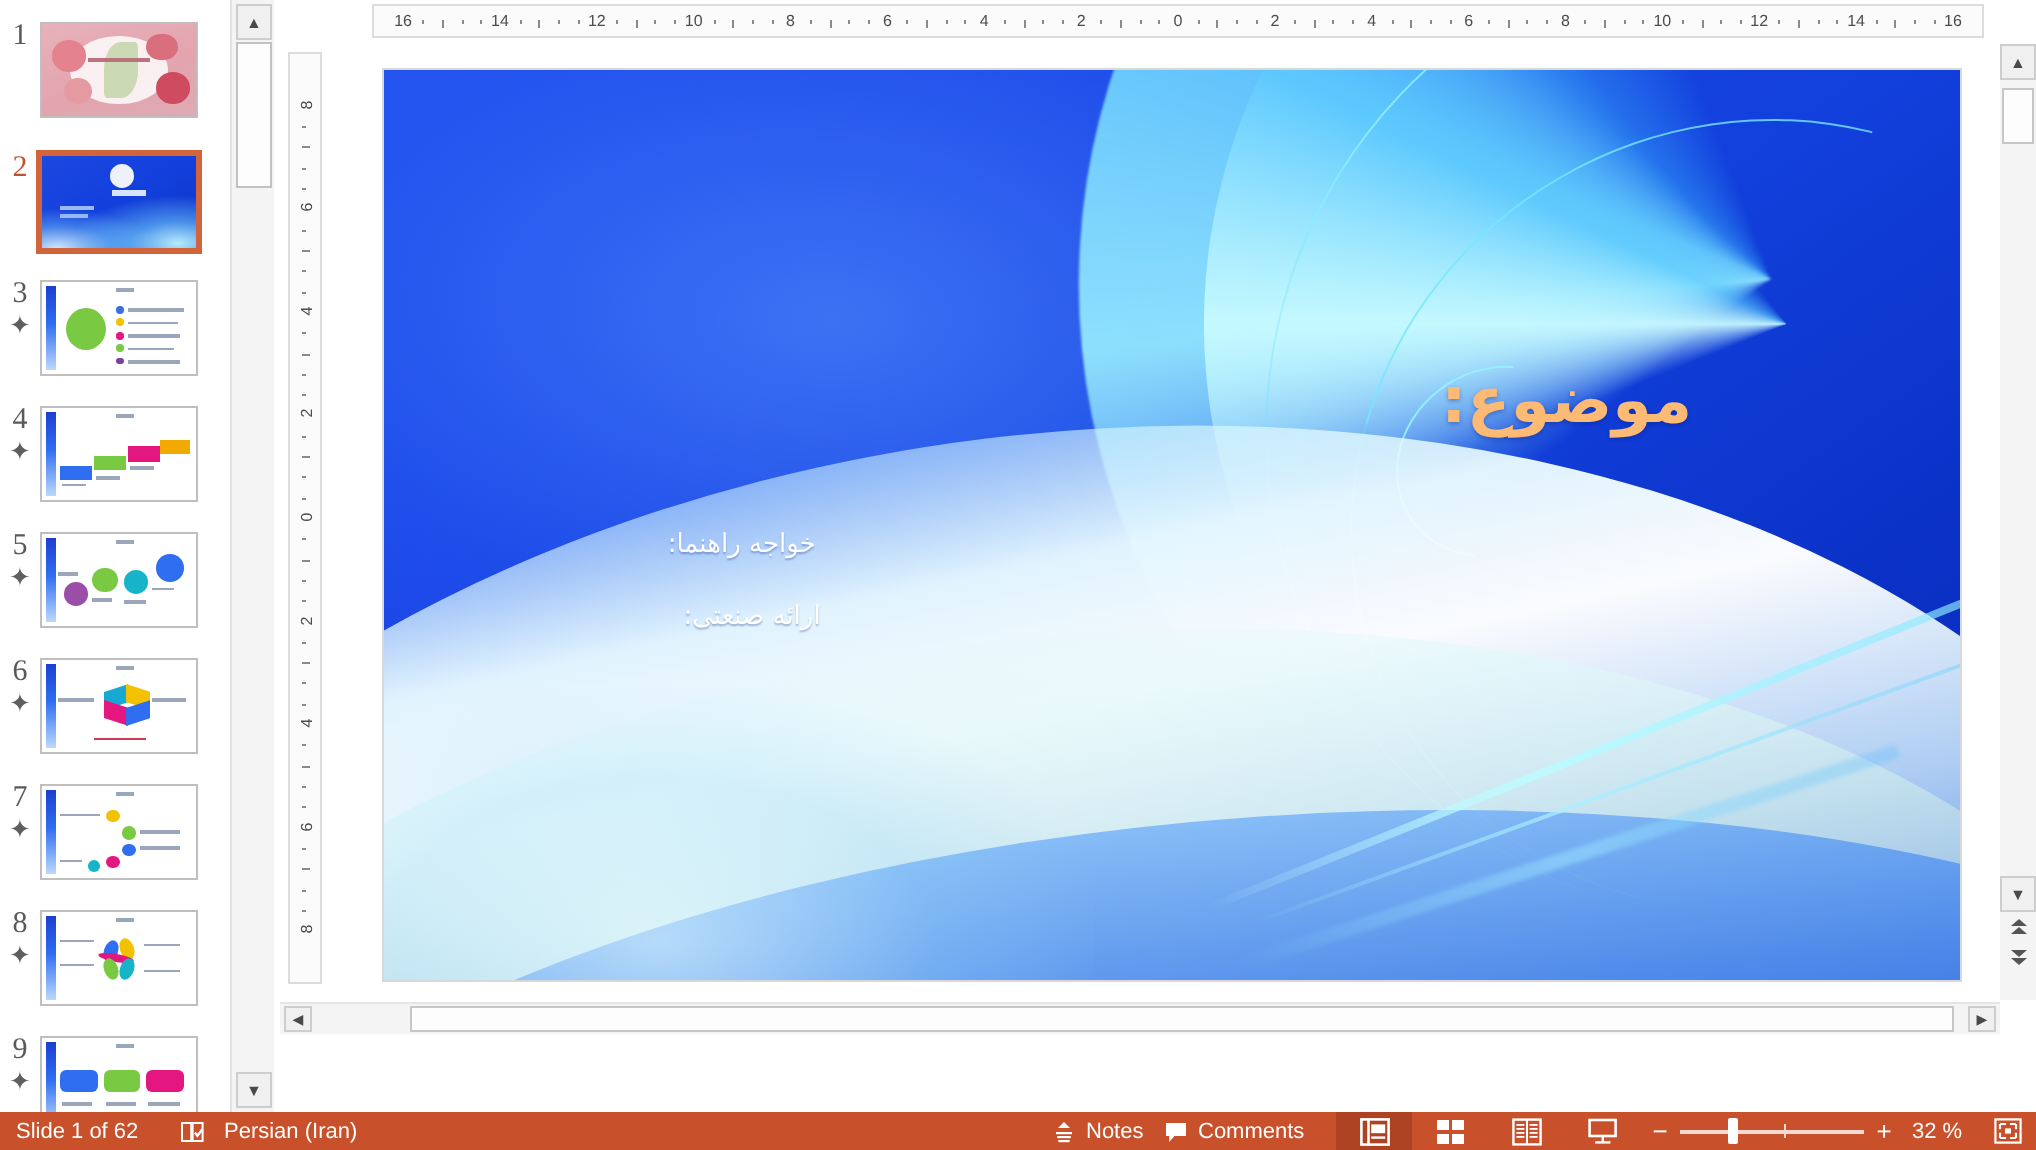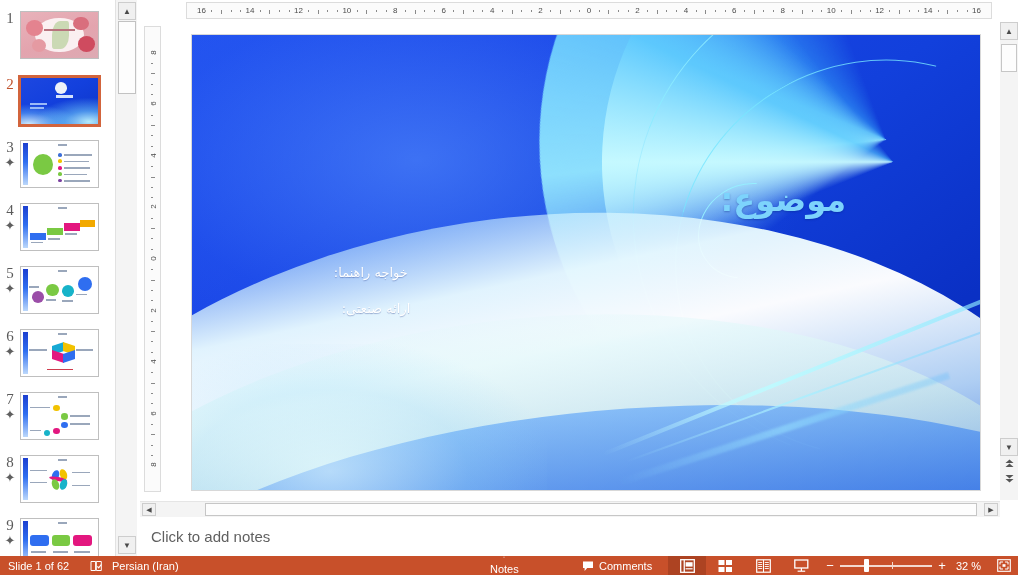--- a/index.html
+++ b/index.html
@@ -229,21 +229,21 @@
   .logo-disc svg { position: absolute; left: 17%; top: 10%; width: 66%; height: 62%; }
   .logo-text {
     position: absolute; left: 8%; bottom: 16%; width: 84%;
     text-align: center; font-size: 6.2px; color: #17335f;
     font-family: "DejaVu Sans", sans-serif; letter-spacing: .2px;
     direction: rtl; white-space: nowrap; transform: scaleY(1.15);
   }
 
   .slide-title {
     position: absolute; right: 17%; top: 32%;
-    font-size: 32px; color: #7dd3fc; direction: rtl;
+    font-size: 32px; color: #fdba74; direction: rtl;
     font-family: "DejaVu Sans", sans-serif; font-weight: 600;
     text-shadow: 0 1px 2px rgba(0,30,120,.35);
   }
   .slide-sub1, .slide-sub2 {
     position: absolute; color: #ffffff; direction: rtl;
     font-family: "DejaVu Sans", sans-serif; font-size: 13px;
     text-shadow: 0 1px 1px rgba(0,30,120,.3);
   }
   .slide-sub1 { left: 18%; top: 50.5%; }
   .slide-sub2 { left: 19%; top: 58.5%; }
@@ -282,21 +282,21 @@
   
   #statusbar {
     position: absolute; left: 0; bottom: 0; width: 1018px; height: 19px;
     background: #c8502a; color: #ffffff; font-size: 11px;
     font-family: "Liberation Sans", sans-serif;
   }
   .sb-item { position: absolute; top: 0; height: 19px; display: flex; align-items: center; gap: 5px; padding: 0 6px; }
   #sb-slide-of { left: 2px; }
   #sb-lang-icon { left: 84px; }
   #sb-lang { left: 106px; }
-  #sb-notes { left: 484px; flex-direction: column; }
+  #sb-notes { left: 520px; }
   #sb-comments { left: 576px; }
   .view-btn {
     position: absolute; top: 0; width: 38px; height: 19px;
     display: flex; align-items: center; justify-content: center;
   }
   .view-btn.active { background: #ad4322; }
   #vb-normal { left: 668px; }
   #vb-sorter { left: 706px; }
   #vb-reading { left: 744px; }
   #vb-show { left: 782px; }
@@ -654,23 +654,20 @@
       </svg>
     </div>
   </div>
 
   <div id="h-scroll">
     <div class="hs-left">◀</div>
     <div class="hs-thumb"></div>
     <div class="hs-right">▶</div>
   </div>
 
-  <div id="notes-pane">
-    <div id="notes-text">Click to add notes</div>
-  </div>
 
   <div id="statusbar">
 
     <div class="sb-item btn" id="sb-slide-of">Slide 1 of 62</div>
 
     <div class="sb-item btn" id="sb-lang-icon">
       <svg width="13" height="12" viewBox="0 0 13 12">
         <path d="M1 1.5 h4.6 v9 H1 z" fill="none" stroke="#fff" stroke-width="1"></path>
         <path d="M6.3 1.5 h5 v9 h-5 z" fill="none" stroke="#fff" stroke-width="1"></path>
         <path d="M7.4 6.3 l1.3 1.6 l2.6 -3.4" fill="none" stroke="#fff" stroke-width="1.2"></path>

